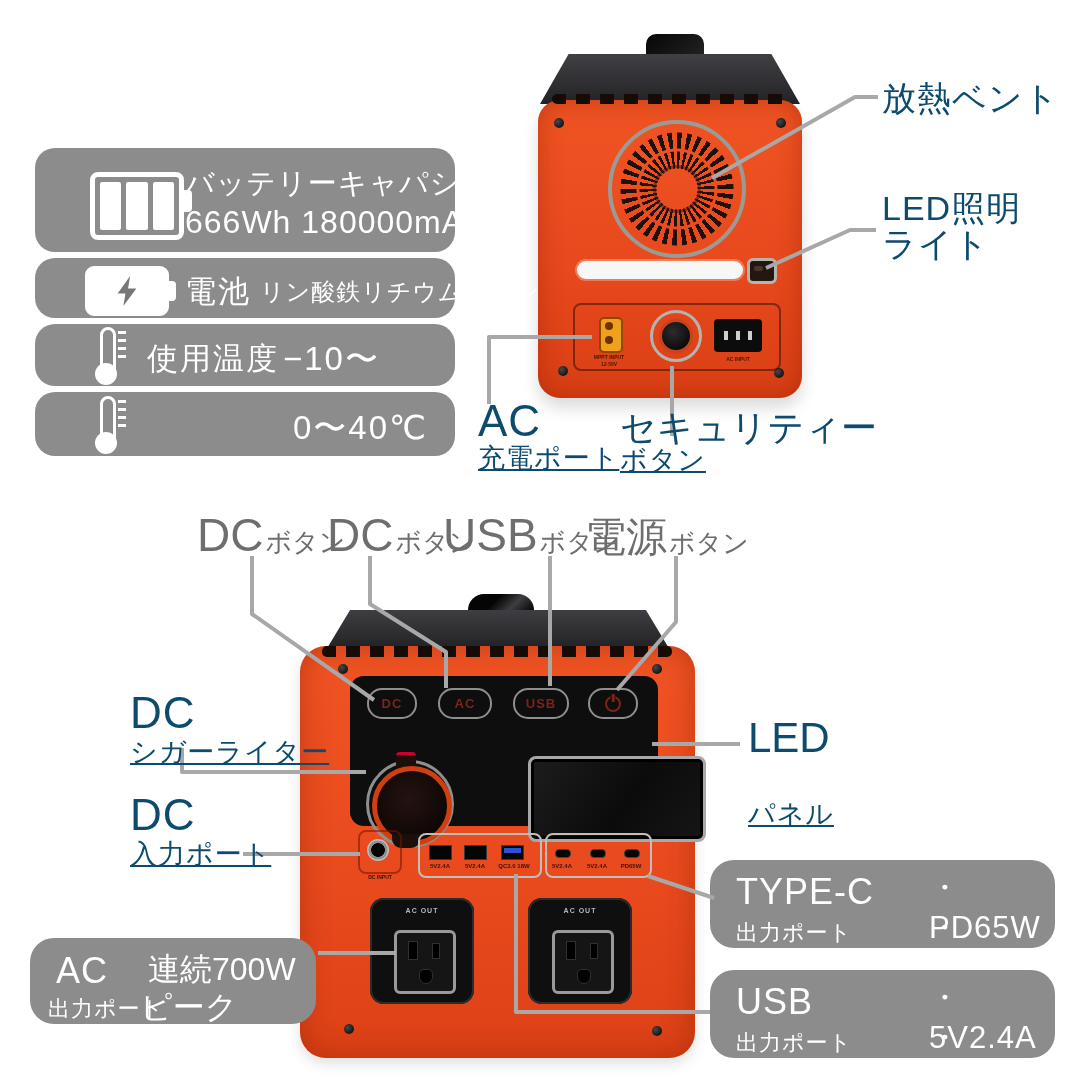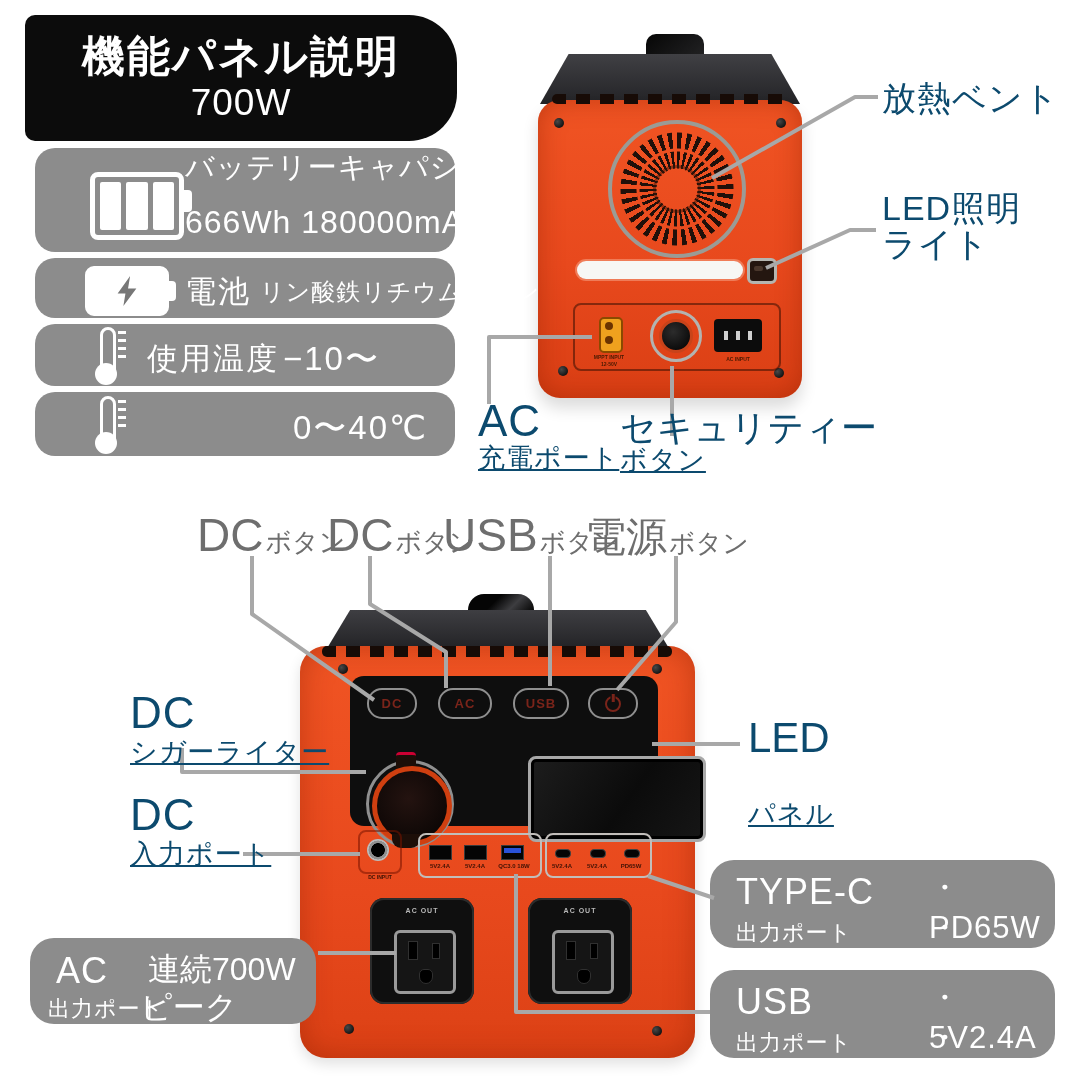--- a/index.html
+++ b/index.html
@@ -138,32 +138,28 @@
   .outlet .sl2{position:absolute;left:35px;top:10px;width:6px;height:14px;background:#000;border:1px solid #303030;}
   .outlet .gr{position:absolute;left:22px;top:36px;width:12px;height:13px;background:#000;border:1px solid #303030;
         border-radius:5px 5px 7px 7px;}
   svg.lines{position:absolute;left:0;top:0;z-index:6;pointer-events:none;}
 </style>
 </head>
 <body>
 
 <div id="stage">
 
-  <div class="abs title-box">
-    <div class="title-main">機能パネル説明</div>
-    <div class="title-watt">700W</div>
-  </div>
 
   <div class="abs spec spec-1">
     <div class="batt">
         <i class="cell"></i>
         <i class="cell"></i>
         <i class="cell"></i>
       </div>
-    <div class="abs spec-line" style="left:150px;top:0;">バッテリーキャパシティ</div>
+    <div class="abs spec-line" style="left:150px;top:16px;">バッテリーキャパシティ</div>
     <div class="abs spec-line" style="left:150px;top:56px;font-size:32px;">666Wh 180000mAh</div>
   </div>
   <div class="abs spec spec-2">
     <div class="battbolt">
         <i class="bolt"></i>
       </div>
     <div class="abs spec-label" style="left:150px;top:13px;">電池</div>
     <div class="abs spec-value" style="left:225px;top:18px;">リン酸鉄リチウムイオン</div>
   </div>
   <div class="abs spec spec-3">

